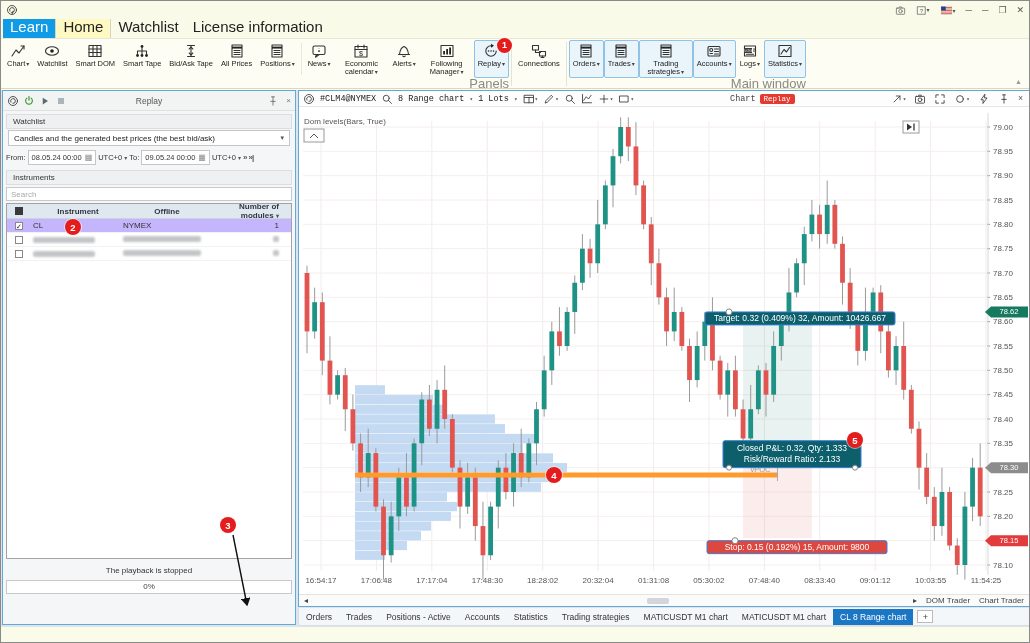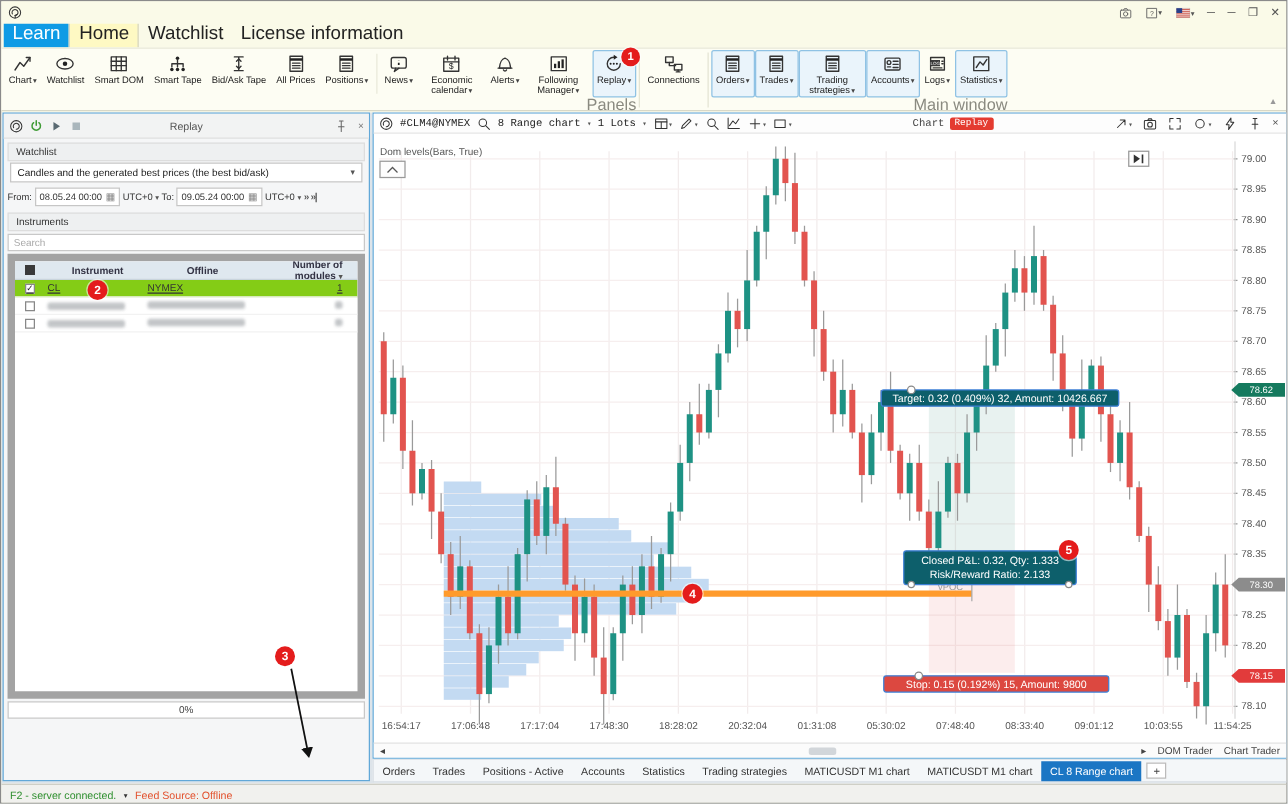--- a/index.html
+++ b/index.html
@@ -52,25 +52,25 @@
   .fromto { display:flex; align-items:center; gap:2px; padding:4px 3px 2px; font-size:7.5px; color:#333; white-space:nowrap; }
   .date-input { background:#fff; border:1px solid #c6c6c6; height:15px; display:flex; align-items:center;
                 padding:0 3px; gap:3px; }
   .cal { color:#888; font-size:8px; }
   .tzc { font-size:6px; color:#555; }
   .skip { font-size:8px; color:#555; font-weight:bold; letter-spacing:-1px; }
   .lp-search { margin:2px 3px 0; }
   .lp-search input { width:100%; height:14px; border:1px solid #c8c8c8; font-size:8px; padding:0 4px;
                      font-family:inherit; color:#333; outline:none; }
   .lp-search input::placeholder { color:#aaa; }
-  .tablebox { margin:2px 3px 0; height:356px; background:#fff; border:6px solid #a3a3a3; overflow:hidden; }
+  .tablebox { margin:2px 3px 0; height:356px; background:#fff; border:1px solid #a3a3a3; overflow:hidden; }
   .thead { display:flex; height:15px; align-items:center; background:#dfe8ef; border-bottom:1px solid #c9d4dc;
            font-weight:bold; color:#334; }
   .trow { display:flex; height:14px; align-items:center; border-bottom:1px solid #f2f2f2; position:relative; background:#fff; }
-  .trow.sel { background:#84cc16;text-decoration:underline; }
+  .trow.sel { background:#c4b5fd; }
   .c-cb { width:24px; display:flex; justify-content:center; flex:0 0 auto; }
   .c-inst { flex:1; display:flex; align-items:center; position:relative; padding-left:2px; }
   .thead .c-inst, .thead .c-ex { justify-content:center; display:flex; }
   .c-ex { width:88px; flex:0 0 auto; }
   .c-mod { width:80px; text-align:right; padding-right:12px; flex:0 0 auto; }
   .cbx { width:8px; height:8px; border:1px solid #888; background:#fff; font-size:7px; line-height:7px;
          text-align:center; color:#222; display:inline-block; }
   .cbx.all { background:#3a3a3a; border-color:#3a3a3a; }
   .blurline { display:inline-block; height:6px; background:#b9bcbf; border-radius:2px; filter:blur(1.3px); opacity:.85; }
   .playback-status { text-align:center; font-size:8px; color:#333; margin-top:7px; height:12px; }
@@ -442,20 +442,21 @@
               </span>
               <span class="c-inst">
                 <span class="blurline" style="width:62px"></span>
               </span>
               <span class="c-ex"><span class="blurline" style="width:78px"></span></span>
               <span class="c-mod"><span class="blurline" style="width:6px"></span></span>
             </div>
           </div>
       </div>
 
+      <div class="playback-status">The playback is stopped</div>
       <div class="progress"><span>0%</span></div>
 
       <div class="anno a3">3</div>
       <svg id="arrow3" width="44" height="84">
         <defs>
             <marker id="ah" markerWidth="7" markerHeight="7" refX="5" refY="3.5" orient="auto">
               <path d="M0 0 L6 3.5 L0 7 Z" fill="#111"></path>
             </marker>
           </defs>
         <line x1="8" y1="4" x2="22" y2="74" stroke="#111" stroke-width="1.4" marker-end="url(#ah)"></line>
@@ -857,18 +858,13 @@
         <div class="btab">Accounts</div>
         <div class="btab">Statistics</div>
         <div class="btab">Trading strategies</div>
         <div class="btab">MATICUSDT M1 chart</div>
         <div class="btab">MATICUSDT M1 chart</div>
         <div class="btab active">CL 8 Range chart</div>
         <div class="btab-add">+</div>
       </div>
   </div>
 
-  <div class="statusbar">
-    <span class="st-conn">F2 - server connected.</span>
-    <span class="st-caret">▾</span>
-    <span class="st-feed">Feed Source: Offline</span>
-  </div>
 </div>
 
 </body></html>

